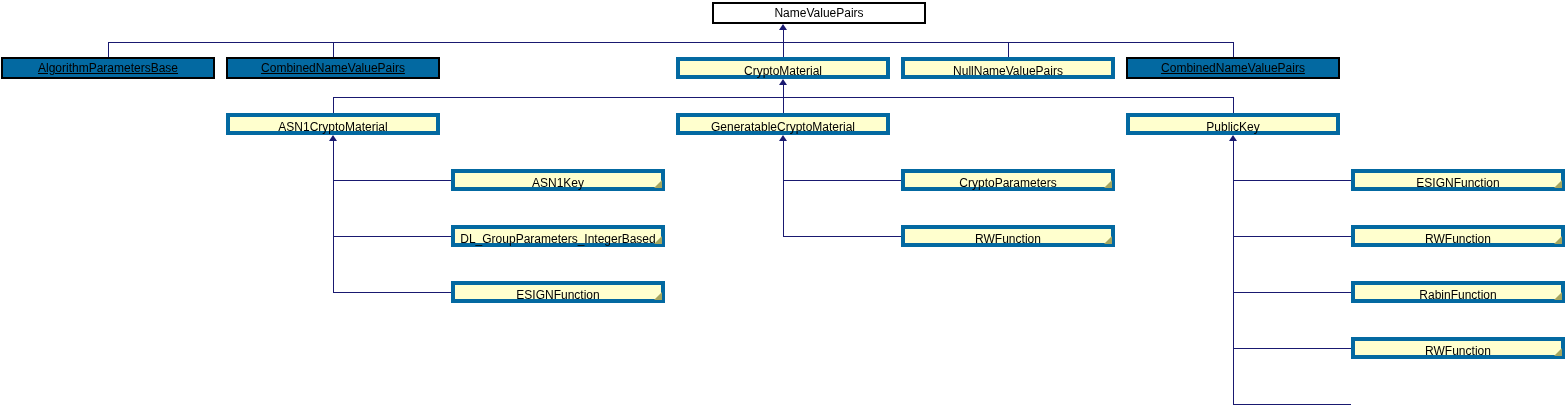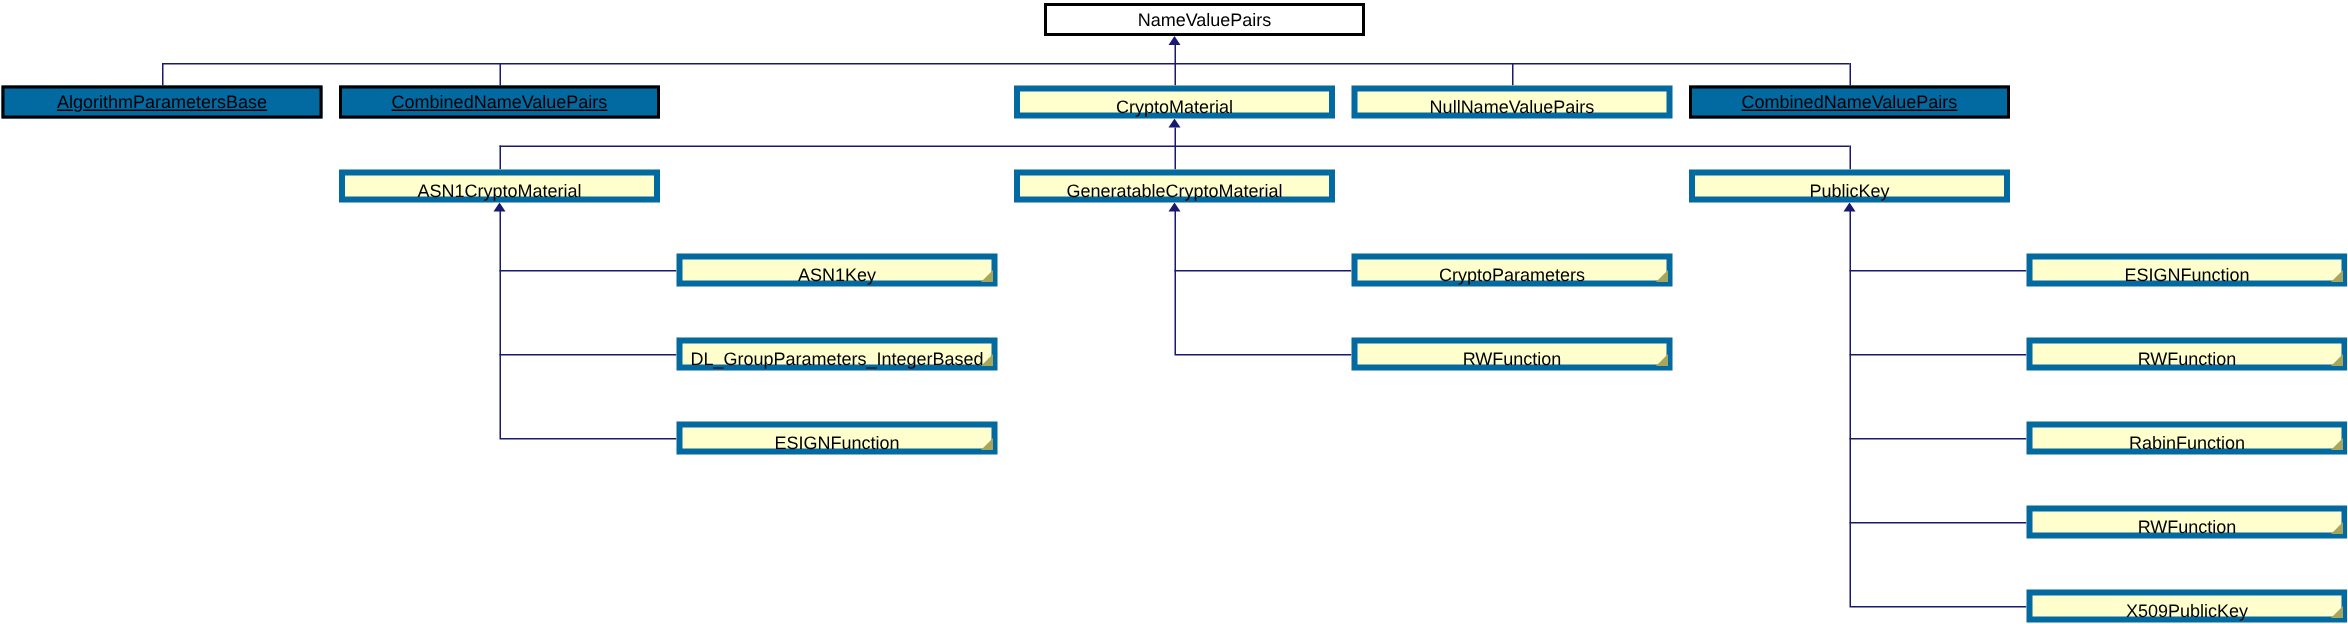--- a/index.html
+++ b/index.html
@@ -91,21 +91,21 @@
   <div class="ln h" style="left:783px;top:236px;width:118px"></div>
 
   <div class="ln v" style="left:1233px;top:140px;height:264px"></div>
   <div class="arrow" style="left:1229px;top:135px"></div>
   <div class="ln h" style="left:1233px;top:180px;width:118px"></div>
   <div class="ln h" style="left:1233px;top:236px;width:118px"></div>
   <div class="ln h" style="left:1233px;top:292px;width:118px"></div>
   <div class="ln h" style="left:1233px;top:348px;width:118px"></div>
   <div class="ln h" style="left:1233px;top:404px;width:118px"></div>
 
-  <div class="node white" style="left:696px;top:2px">
+  <div class="node white" style="left:712px;top:2px">
     <span>NameValuePairs</span>
   </div>
 
   <div class="node gray" style="left:1px;top:57px">
     <span>AlgorithmParametersBase</span>
   </div>
   <div class="node gray" style="left:226px;top:57px">
     <span>CombinedNameValuePairs</span>
   </div>
   <div class="node yellow" style="left:676px;top:57px">
@@ -159,18 +159,14 @@
     <i class="fold-corner"></i>
   </div>
   <div class="node yellow" style="left:1351px;top:337px">
     <span>RWFunction</span>
     <i class="fold-corner"></i>
   </div>
   <div class="node yellow" style="left:1351px;top:281px">
     <span>RabinFunction</span>
     <i class="fold-corner"></i>
   </div>
-  <div class="node yellow" style="left:1351px;top:393px">
-    <span>X509PublicKey</span>
-    <i class="fold-corner"></i>
-  </div>
 
 </div>
 
 </body></html>

